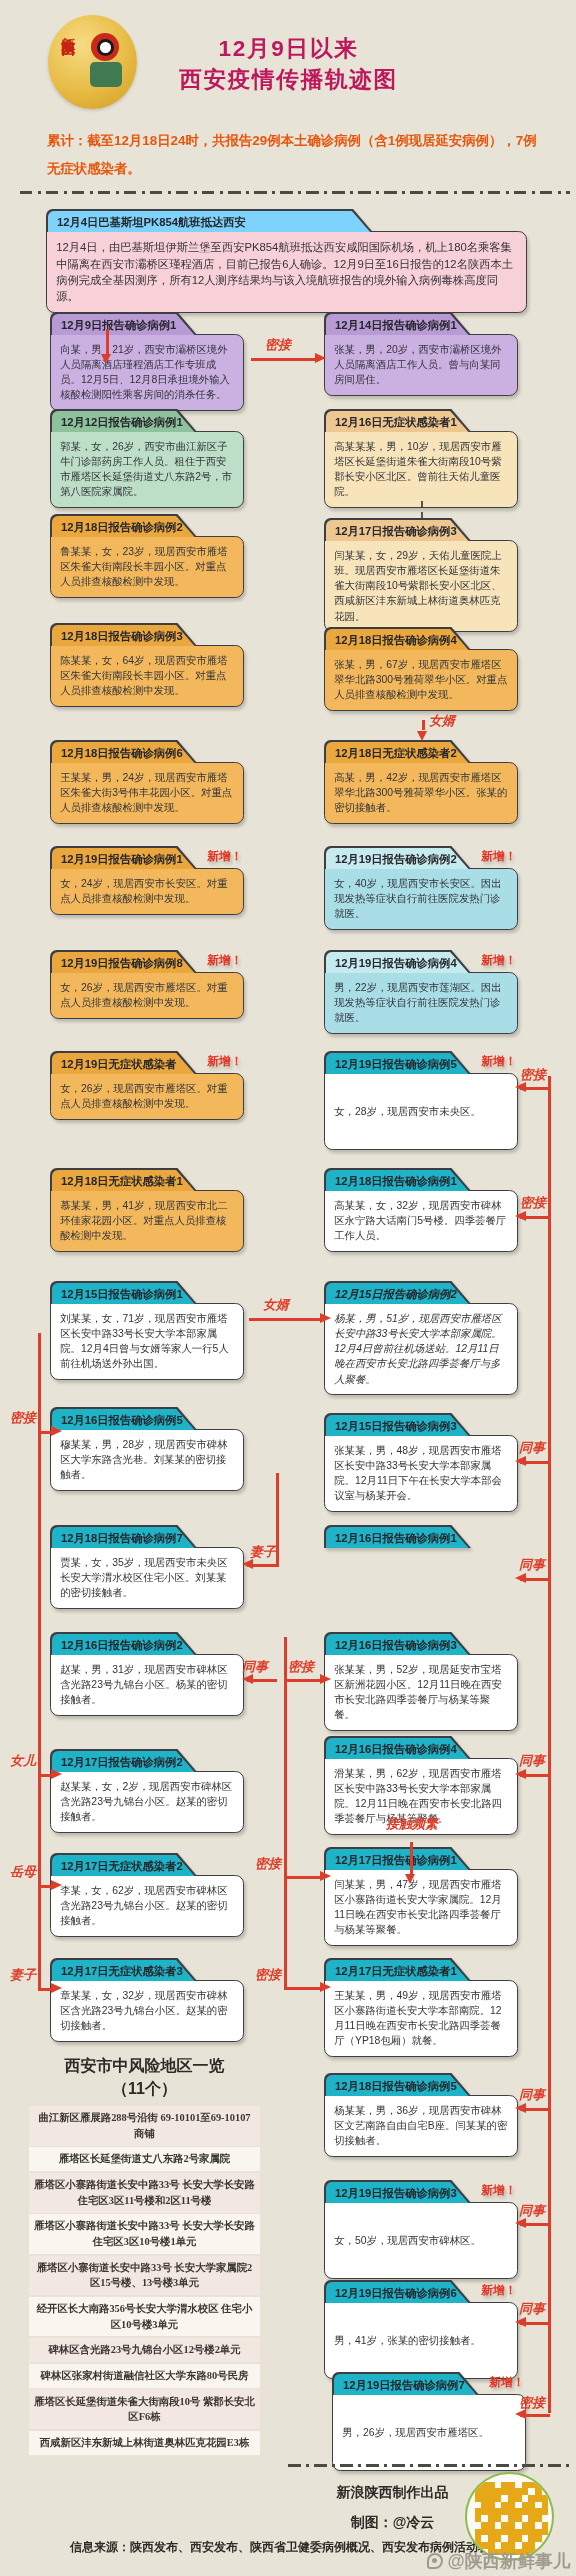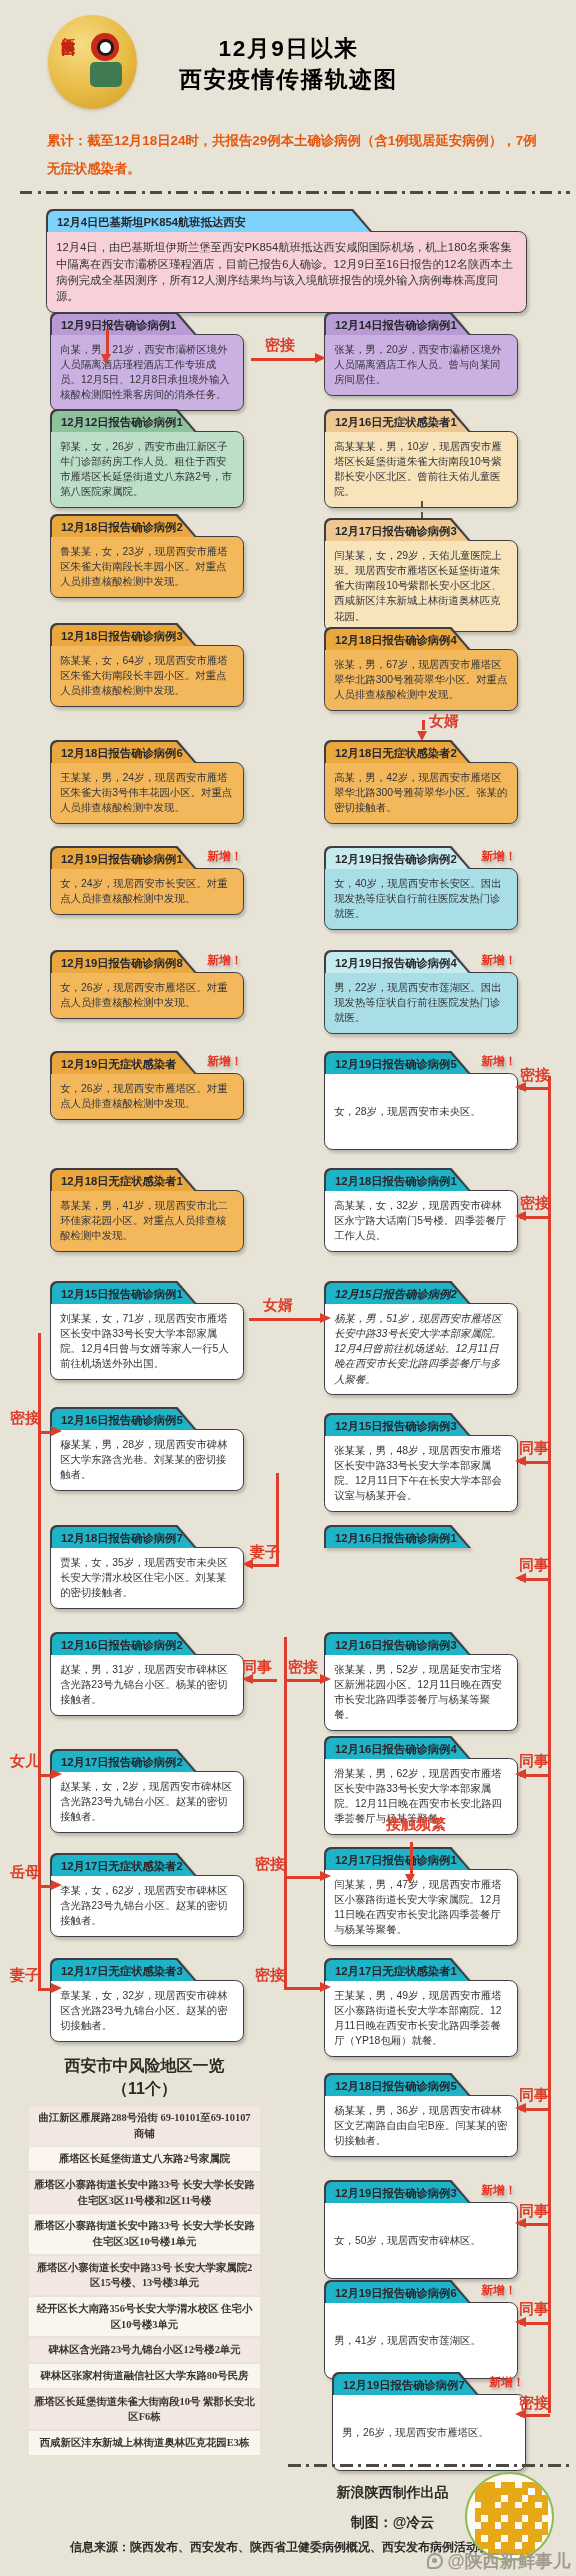--- a/index.html
+++ b/index.html
@@ -12,21 +12,21 @@
         background:radial-gradient(circle at 38% 32%, #f7dc84, #e7bb45 55%, #cf9a22);
         box-shadow:0 1.7px 3.3px rgba(0,0,0,.15);}
   #logo .vtext{position:absolute;left:11.7px;top:10px;writing-mode:vertical-rl;
         font-weight:bold;font-size:14px;color:#c42513;letter-spacing:2.5px;}
   #logo .pom{position:absolute;left:43px;top:18.4px;width:28px;height:28px;border-radius:50%;
         background:#c8291a;}
   #logo .pom::after{content:"";position:absolute;left:5.9px;top:5.9px;width:16.7px;height:16.7px;
         border-radius:50%;background:#fff;border:3.3px solid #1a1a1a;box-sizing:border-box;}
   #logo .pbody{position:absolute;left:42px;top:47px;width:32px;height:25px;border-radius:5px;
         background:#3f7a52;}
-  #page-title{left:0;top:33px;width:577px;text-align:center;color:#000000;
+  #page-title{left:0;top:33px;width:577px;text-align:center;color:#be185d;
         font-weight:bold;font-size:22.6px;line-height:31px;letter-spacing:1.7px;}
 
   #update{left:47px;top:127px;width:501px;color:#e7560d;font-weight:bold;
         font-size:13.4px;line-height:27.6px;}
 
   .dashline{height:2.5px;background:repeating-linear-gradient(90deg,#4b4a43 0 12.5px,
         transparent 12.5px 17.6px,#4b4a43 17.6px 21px,transparent 21px 26px);}
 
   
   .case{position:absolute;width:194px;filter:drop-shadow(2.5px 3.3px 1.7px rgba(0,0,0,.18));}
@@ -51,21 +51,21 @@
   .blue   .tab-in{background:#c6ebef;} .blue   .body{background:#a9dee7;}
   .pink   .tab-in{background:#7dd3fc;} .pink   .body{background:#f8d0d7;}
 
   
   .line{position:absolute;background:#dd3e2b;}
   .line.gray{background:transparent;border-left:2.5px dashed #55554e;}
   .ah{position:absolute;width:0;height:0;border:5.9px solid transparent;}
   .ah.down{border-top:10px solid #dd3e2b;}
   .ah.left{border-right:11px solid #dd3e2b;}
   .ah.right{border-left:11px solid #dd3e2b;}
-  .rel{position:absolute;color:#dd3e2b;font-weight:bold;font-size:15px;white-space:nowrap;}
+  .rel{position:absolute;color:#dd3e2b;font-weight:bold;font-size:13px;white-space:nowrap;font-style:italic;}
 
   
   #risk-title{left:29px;top:2054px;width:231px;text-align:center;font-weight:bold;
         font-size:16px;line-height:23.4px;color:#2d2b27;}
   #risk-list{left:29px;top:2106px;width:231px;
         font-family:"Liberation Serif","DejaVu Serif",serif;}
   .risk-row{padding:4.2px 5px;text-align:center;font-size:10.4px;line-height:1.5;
         font-weight:bold;color:#3a3630;margin-bottom:1.7px;}
   .risk-row:nth-child(odd){background:#f3e7e2;}
   .risk-row:nth-child(even){background:#faf6ef;}
@@ -321,21 +321,21 @@
         <div class="tab-in">12月19日报告确诊病例3</div>
       </div>
       <span class="badge">新增！</span>
       <div class="body">女，50岁，现居西安市碑林区。</div>
     </div>
     <div class="case teal tall" style="left: 324px; top: 2280px;">
       <div class="tab">
         <div class="tab-in">12月19日报告确诊病例6</div>
       </div>
       <span class="badge">新增！</span>
-      <div class="body">男，41岁，现居西安市莲湖区。</div>
+      <div class="body">男，41岁，张某的密切接触者。</div>
     </div>
     <div class="case teal tall" style="left: 332px; top: 2372px;">
       <div class="tab">
         <div class="tab-in">12月19日报告确诊病例7</div>
       </div>
       <span class="badge">新增！</span>
       <div class="body">男，26岁，现居西安市雁塔区。</div>
     </div>
     <div class="line" style="left: 106px; top: 329px; width: 2.5px; height: 25px;"></div>
     <div class="ah down" style="left: 101px; top: 354px;"></div>

